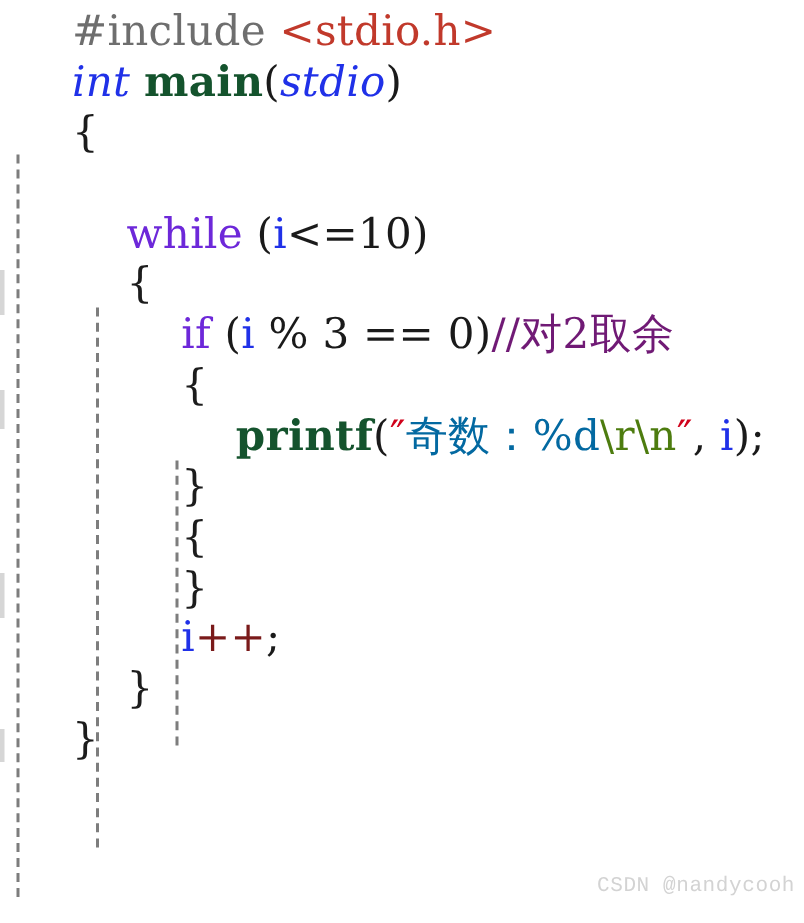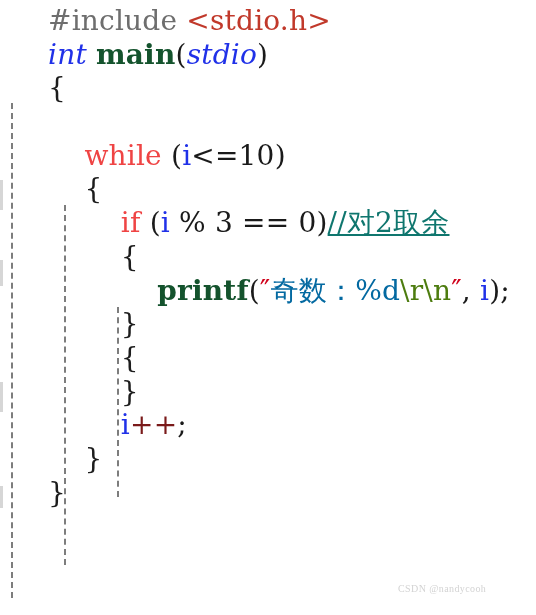--- a/index.html
+++ b/index.html
@@ -56,33 +56,33 @@
 
   .line .txt { display: inline; }
 
   
   .t-pre      { color: #6e6e6e; }
   .t-header   { color: #c1392b; }
   .t-type     { color: #2031e8; font-style: italic; }
   .t-fn       { color: #14532d; font-weight: bold; }
   .t-plain    { color: #1a1a1a; }
   .t-ident    { color: #2031e8; }
-  .t-kw       { color: #ef4444; }
-  .t-comment  { color: #0f766e; text-decoration: underline; }
+  .t-kw       { color: #6d28d9; }
+  .t-comment  { color: #701a75; }
   .t-str      { color: #0369a1; }
   .t-esc      { color: #4d7c0f; }
   .t-op       { color: #7a1a1a; }
   .t-brace    { color: #1c1c1c; }
   .t-quote    { color: #d0021b; }
 
   .watermark {
     position: absolute;
     color: #d3d3d3;
-    font-family: Liberation Serif, serif;
-    font-size: 10px;
+    font-family: Liberation Mono, monospace;
+    font-size: 14px;
     letter-spacing: 0.4px;
     white-space: pre;
   }
 </style>
 </head>
 <body>
 
 <div id="editor">
 
   <div id="gutter-marks">

